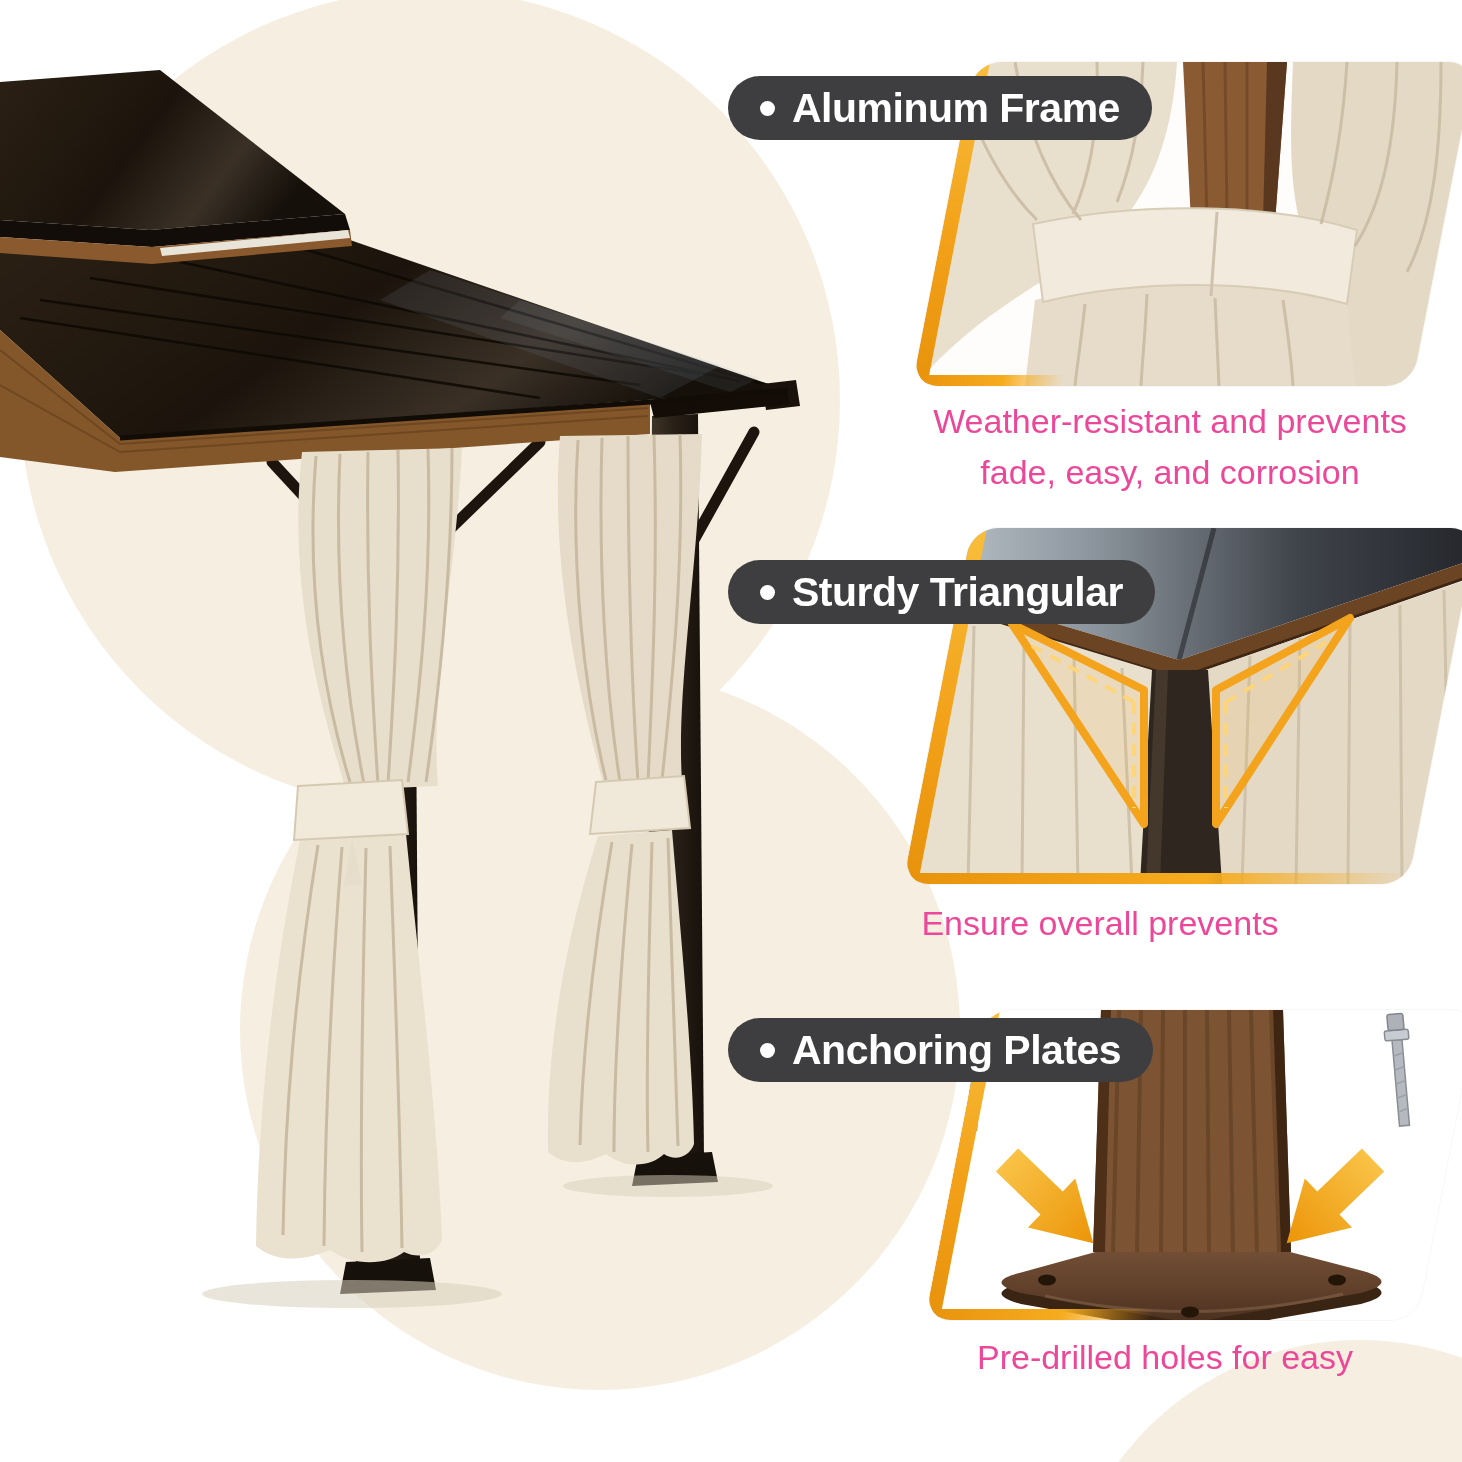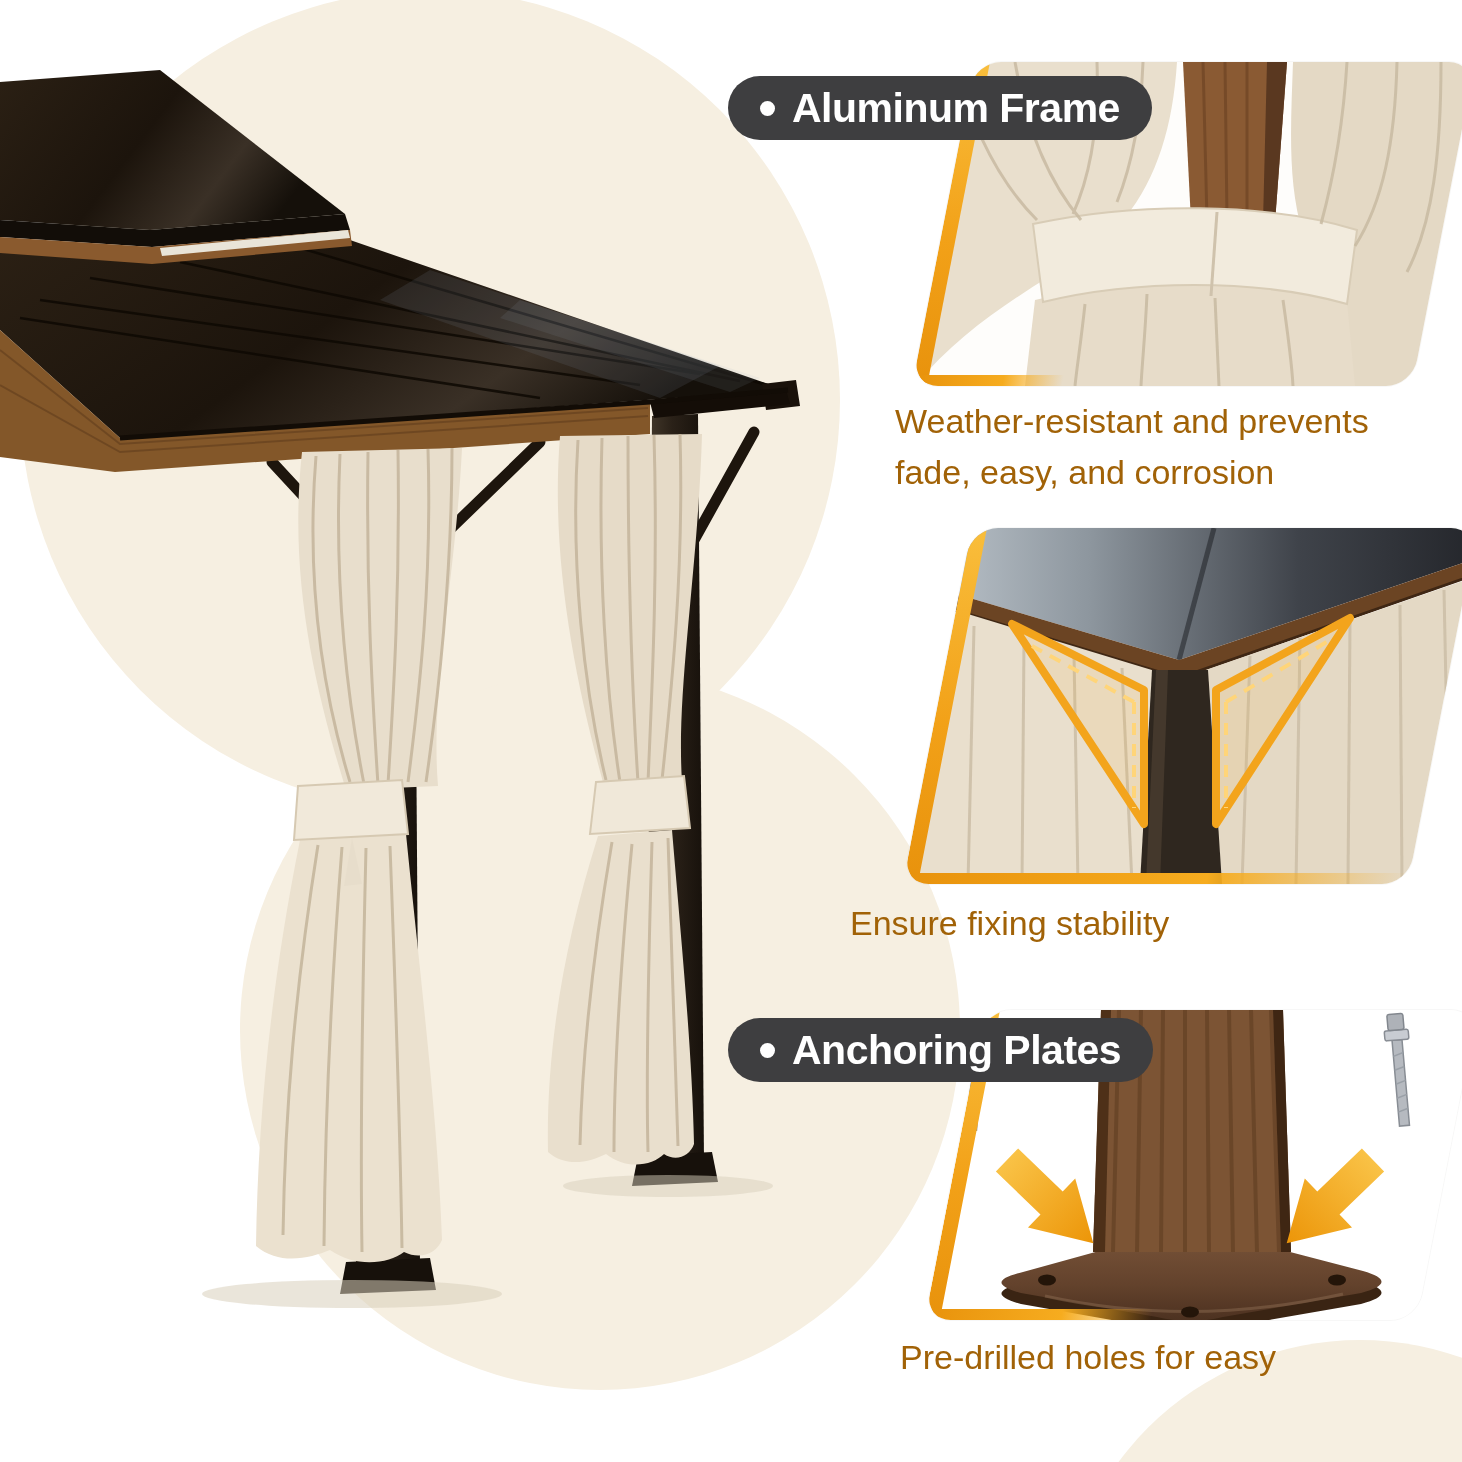--- a/index.html
+++ b/index.html
@@ -20,21 +20,21 @@
 .card2 .card-inner{left:-90px;width:595px}
 .card2 .gold-bottom{width:100%}
 .card3{left:985px;top:1010px;width:492px;height:310px}
 .card3 .card-inner{left:-90px;width:582px}
 .card3 .gold-bottom{width:46%}
 .pill{position:absolute;display:inline-flex;align-items:center;gap:17px;background:#3E3E40;color:#fff;border-radius:44px;padding:8px 32px;height:64px;z-index:6;font-weight:bold;font-size:41px;letter-spacing:-0.5px;white-space:nowrap}
 .dot{width:15px;height:15px;border-radius:50%;background:#fff;flex:none}
 .pill1{left:728px;top:76px}
 .pill2{left:728px;top:560px}
 .pill3{left:728px;top:1018px}
-.caption{position:absolute;z-index:5;color:#a16207;font-size:34px;line-height:1.5}
+.caption{position:absolute;z-index:5;text-align:center;color:#ec4899;font-size:34px;line-height:1.5}
 .cap-line{display:block}
 .cap1{left:895px;top:396px;width:550px}
 .cap2{left:850px;top:898px;width:500px}
 .cap3{left:900px;top:1332px;width:530px}
 </style>
 </head>
 <body>
 
 <div class="page">
 
@@ -301,29 +301,33 @@
       </svg>
     </div>
     <div class="gold-strip"></div>
     <div class="gold-bottom"></div>
   </div>
 
   <div class="pill pill1">
     <span class="dot"></span>
     <span class="pill-text">Aluminum Frame</span>
   </div>
+  <div class="pill pill2">
+    <span class="dot"></span>
+    <span class="pill-text">Sturdy Triangular</span>
+  </div>
   <div class="pill pill3">
     <span class="dot"></span>
     <span class="pill-text">Anchoring Plates</span>
   </div>
 
   <div class="caption cap1">
     <span class="cap-line">Weather-resistant and prevents</span>
     <span class="cap-line">fade, easy, and corrosion</span>
   </div>
   <div class="caption cap2">
-    <span class="cap-line">Ensure fixing stability</span>
+    <span class="cap-line">Ensure overall prevents</span>
   </div>
   <div class="caption cap3">
     <span class="cap-line">Pre-drilled holes for easy</span>
   </div>
 
 </div>
 
 </body></html>

